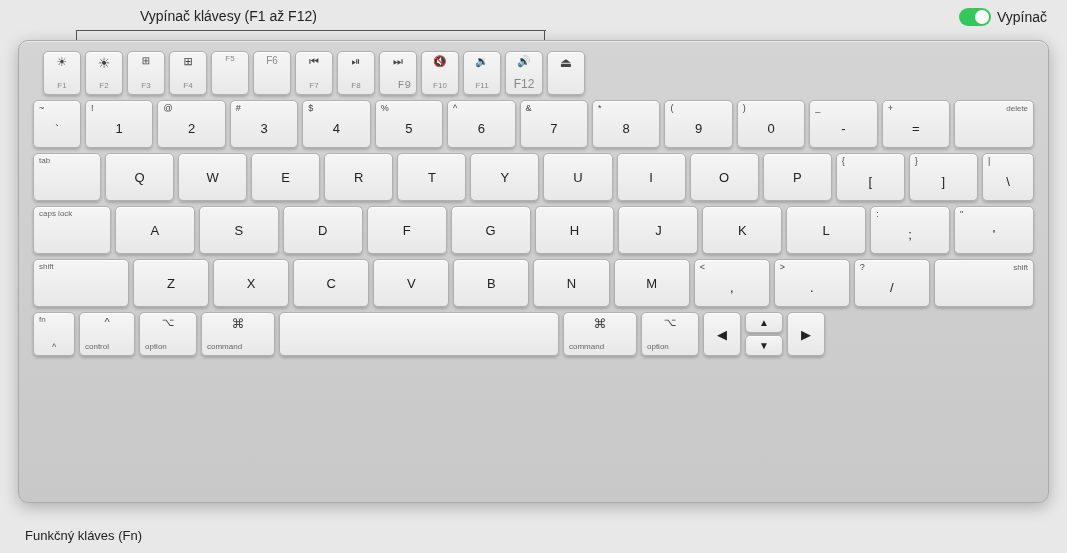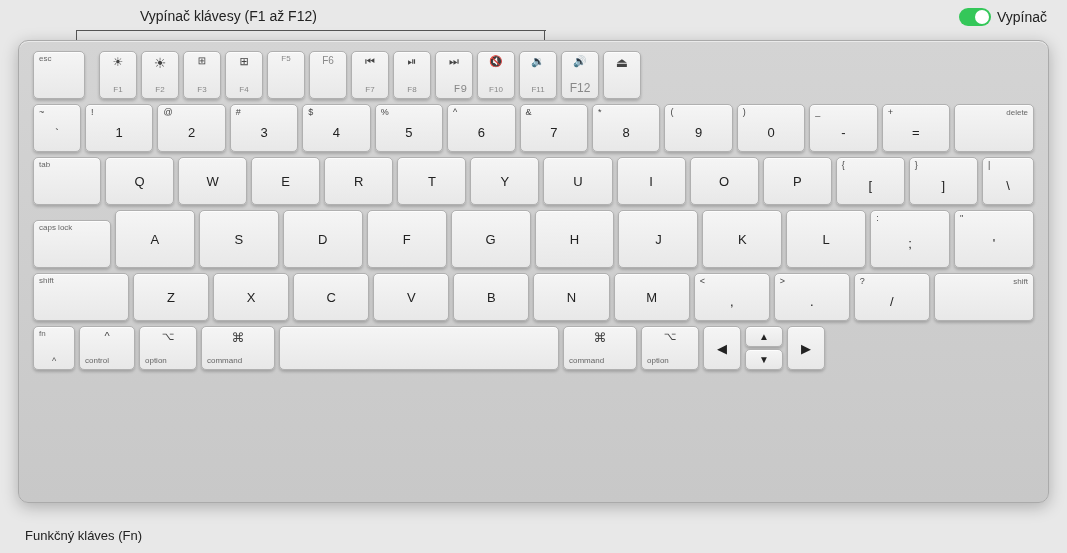--- a/index.html
+++ b/index.html
@@ -119,21 +119,21 @@
       color: #666;
       text-align: right;
     }
 
     
     .key-esc { flex: 0 0 52px; }
     .key-fn-row { flex: 0 0 38px; min-height: 44px; }
     .key-delete { flex: 0 0 80px; }
     .key-tab { flex: 0 0 68px; }
     .key-backslash { flex: 0 0 52px; }
-    .key-capslock { flex: 0 0 78px; margin-top: 10px; }
+    .key-capslock { flex: 0 0 78px; }
     .key-return { flex: 0 0 88px; }
     .key-shift-left { flex: 0 0 96px; }
     .key-shift-right { flex: 0 0 100px; }
     .key-fn-key { flex: 0 0 42px; min-height: 44px; }
     .key-control { flex: 0 0 56px; min-height: 44px; }
     .key-option-left { flex: 0 0 58px; min-height: 44px; }
     .key-command-left { flex: 0 0 74px; min-height: 44px; }
     .key-space { flex: 0 0 280px; min-height: 44px; }
     .key-command-right { flex: 0 0 74px; min-height: 44px; }
     .key-option-right { flex: 0 0 58px; min-height: 44px; }
@@ -178,23 +178,20 @@
     <span>Vypínač</span>
   </div>
 
   <div style="position:absolute; bottom:10px; left:25px; font-size:13px; color:#222;">Funkčný kláves (Fn)</div>
 
   <div style="position:absolute; bottom:52px; left:34px; width:2px; height:22px; border-left:1.5px solid #555;"></div>
 
   <div class="keyboard">
 
     <div class="key-row">
-      <div class="key key-esc">
-        <div class="key-label-bottom">esc</div>
-      </div>
 
       <div style="flex:0 0 6px; background:transparent; border:none; box-shadow:none;"></div>
 
       <div class="key key-fn-row">
         <div class="key-icon" style="font-size:12px;">☀</div>
         <div class="key-label-bottom" style="text-align:center; font-size:8px; color:#888;">F1</div>
       </div>
       <div class="key key-fn-row">
         <div class="key-icon" style="font-size:14px;">☀</div>
         <div class="key-label-bottom" style="text-align:center; font-size:8px; color:#888;">F2</div>

